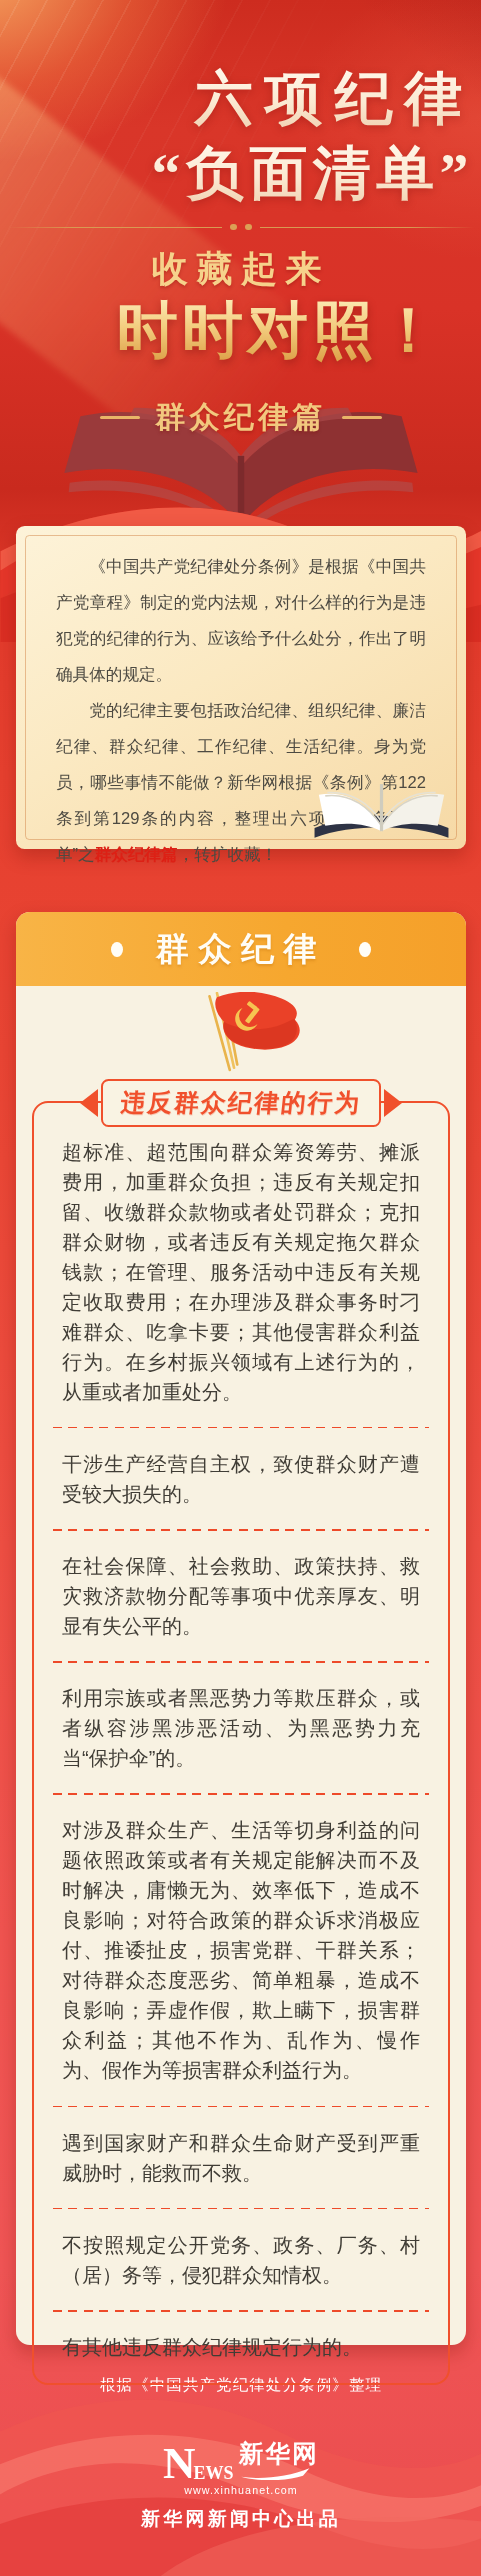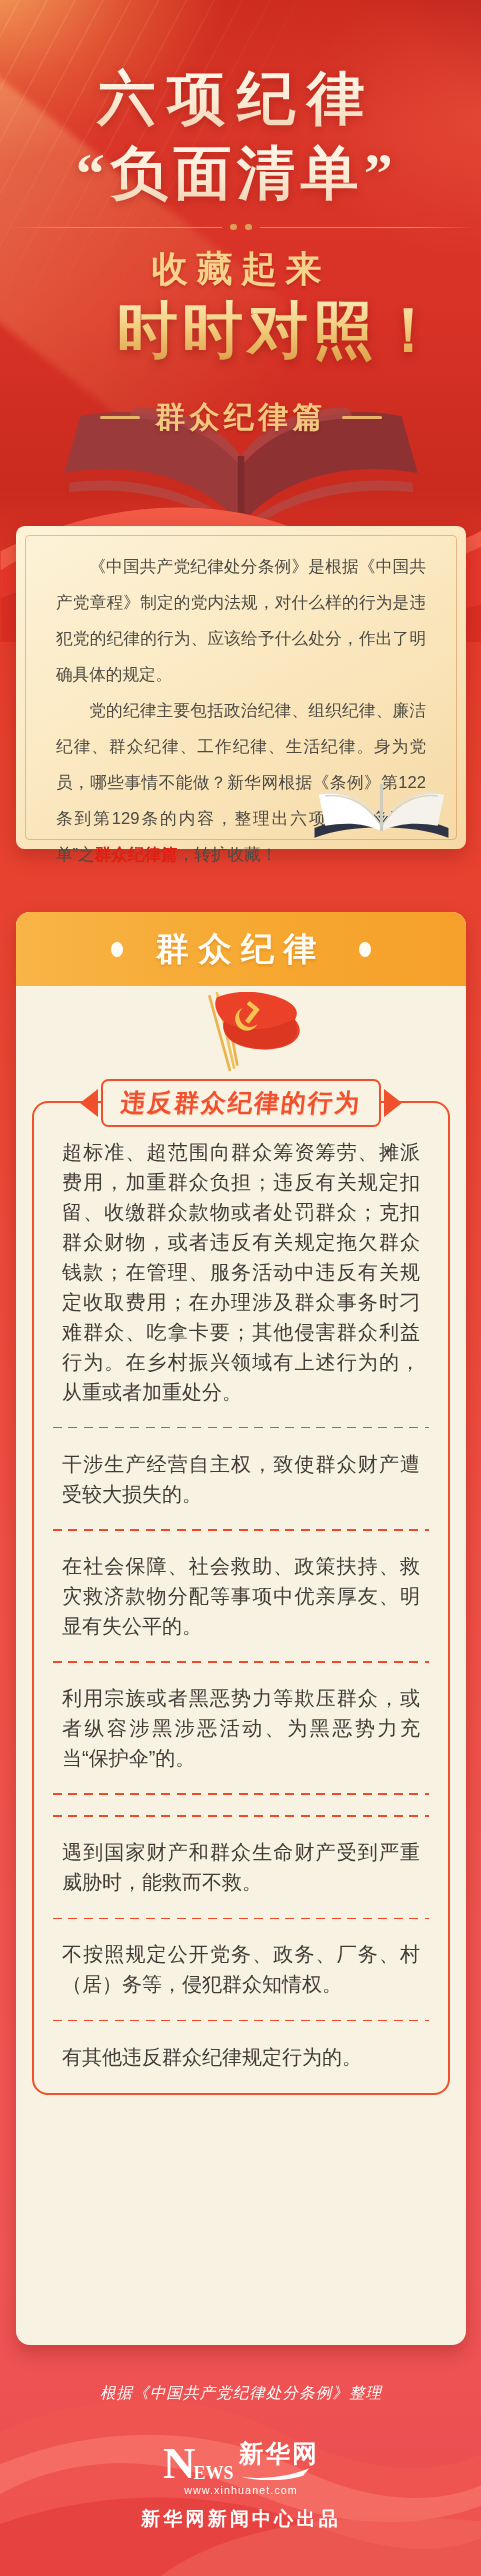--- a/index.html
+++ b/index.html
@@ -37,21 +37,21 @@
   }
   .hero-corner{
     position:absolute;right:-96px;top:-139px;width:332px;height:278px;pointer-events:none;
     background:linear-gradient(200deg, rgba(120,10,10,.35), transparent 60%);
     transform:rotate(18deg);
   }
   svg.hero-book{position:absolute;left:0;top:397px;}
   svg.hero-ribbon{position:absolute;left:0;top:471px;}
   
   .hero-title{
-    position:absolute;left:0;width:474px;text-align:center;
+    position:absolute;left:0;width:474px;text-align:right;
     font-family:var(--serif);font-weight:900;font-size:58px;letter-spacing:11.8px;
     background:linear-gradient(180deg,#fff7ea 10%,#fbe9d2 55%,#efcfae 95%);
     -webkit-background-clip:text;background-clip:text;color:transparent;
     filter:drop-shadow(0 2.7px 4.3px rgba(120,10,5,.35));
     white-space:nowrap;
   }
   .t1{top:60px;}
   .t2{top:135px;letter-spacing:5.4px;}
   .hero-divider{position:absolute;top:224px;left:0;width:482px;display:flex;align-items:center;justify-content:center;gap:8.6px;}
   .hero-divider .line{height:1.1px;flex:0 0 214px;background:linear-gradient(90deg,transparent,#d89a52 30%,#d89a52);}
@@ -147,21 +147,21 @@
     height:1.6px;margin:20.3px 5.4px;
     background:repeating-linear-gradient(90deg,#ee4a29 0 8.6px,transparent 8.6px 15.5px);
   }
   
   svg.waves{position:absolute;left:0;bottom:0;}
   .footer{position:absolute;left:0;top:2345px;width:482px;height:231px;}
   .source{
     position:absolute;top:22.5px;left:0;width:482px;text-align:center;
     color:#ffffff;font-size:15.5px;line-height:25px;letter-spacing:1.1px;
   }
-  .source p{margin:12px;font-style:italic;}
+  .source p{margin:4px;}
   .xh-logo{position:absolute;top:95px;left:0;width:482px;text-align:center;color:#fff;}
   .xh-url{font-size:12.3px;letter-spacing:1.6px;font-weight:700;}
   .xh-main{display:flex;align-items:flex-end;justify-content:center;margin-top:1.1px;height:41px;}
   .xh-n{font-family:var(--serif);font-weight:900;font-size:45px;line-height:37px;}
   .xh-ews{font-family:var(--serif);font-weight:900;font-size:18px;line-height:16px;margin:0 3.2px 1.1px -2.1px;}
   .xh-cnwrap{position:relative;margin-left:2.1px;margin-bottom:2.1px;}
   .xh-cn{font-weight:900;font-size:24.6px;letter-spacing:2.1px;line-height:27px;}
   .xh-url2{font-size:10.7px;letter-spacing:1.1px;margin-top:2.1px;}
   .production{
     position:absolute;top:161px;left:0;width:482px;text-align:center;
@@ -259,20 +259,21 @@
 
       <div class="listbox">
         <div class="vitem">超标准、超范围向群众筹资筹劳、摊派费用，加重群众负担；违反有关规定扣留、收缴群众款物或者处罚群众；克扣群众财物，或者违反有关规定拖欠群众钱款；在管理、服务活动中违反有关规定收取费用；在办理涉及群众事务时刁难群众、吃拿卡要；其他侵害群众利益行为。在乡村振兴领域有上述行为的，从重或者加重处分。</div>
         <div class="vdivider"></div>
         <div class="vitem">干涉生产经营自主权，致使群众财产遭受较大损失的。</div>
         <div class="vdivider"></div>
         <div class="vitem">在社会保障、社会救助、政策扶持、救灾救济款物分配等事项中优亲厚友、明显有失公平的。</div>
         <div class="vdivider"></div>
         <div class="vitem">利用宗族或者黑恶势力等欺压群众，或者纵容涉黑涉恶活动、为黑恶势力充当“保护伞”的。</div>
         <div class="vdivider"></div>
+        <div class="vitem">对涉及群众生产、生活等切身利益的问题依照政策或者有关规定能解决而不及时解决，庸懒无为、效率低下，造成不良影响；对符合政策的群众诉求消极应付、推诿扯皮，损害党群、干群关系；对待群众态度恶劣、简单粗暴，造成不良影响；弄虚作假，欺上瞒下，损害群众利益；其他不作为、乱作为、慢作为、假作为等损害群众利益行为。</div>
         <div class="vdivider"></div>
         <div class="vitem">遇到国家财产和群众生命财产受到严重威胁时，能救而不救。</div>
         <div class="vdivider"></div>
         <div class="vitem">不按照规定公开党务、政务、厂务、村（居）务等，侵犯群众知情权。</div>
         <div class="vdivider"></div>
         <div class="vitem">有其他违反群众纪律规定行为的。</div>
       </div>
     </div>
   </div>
 

